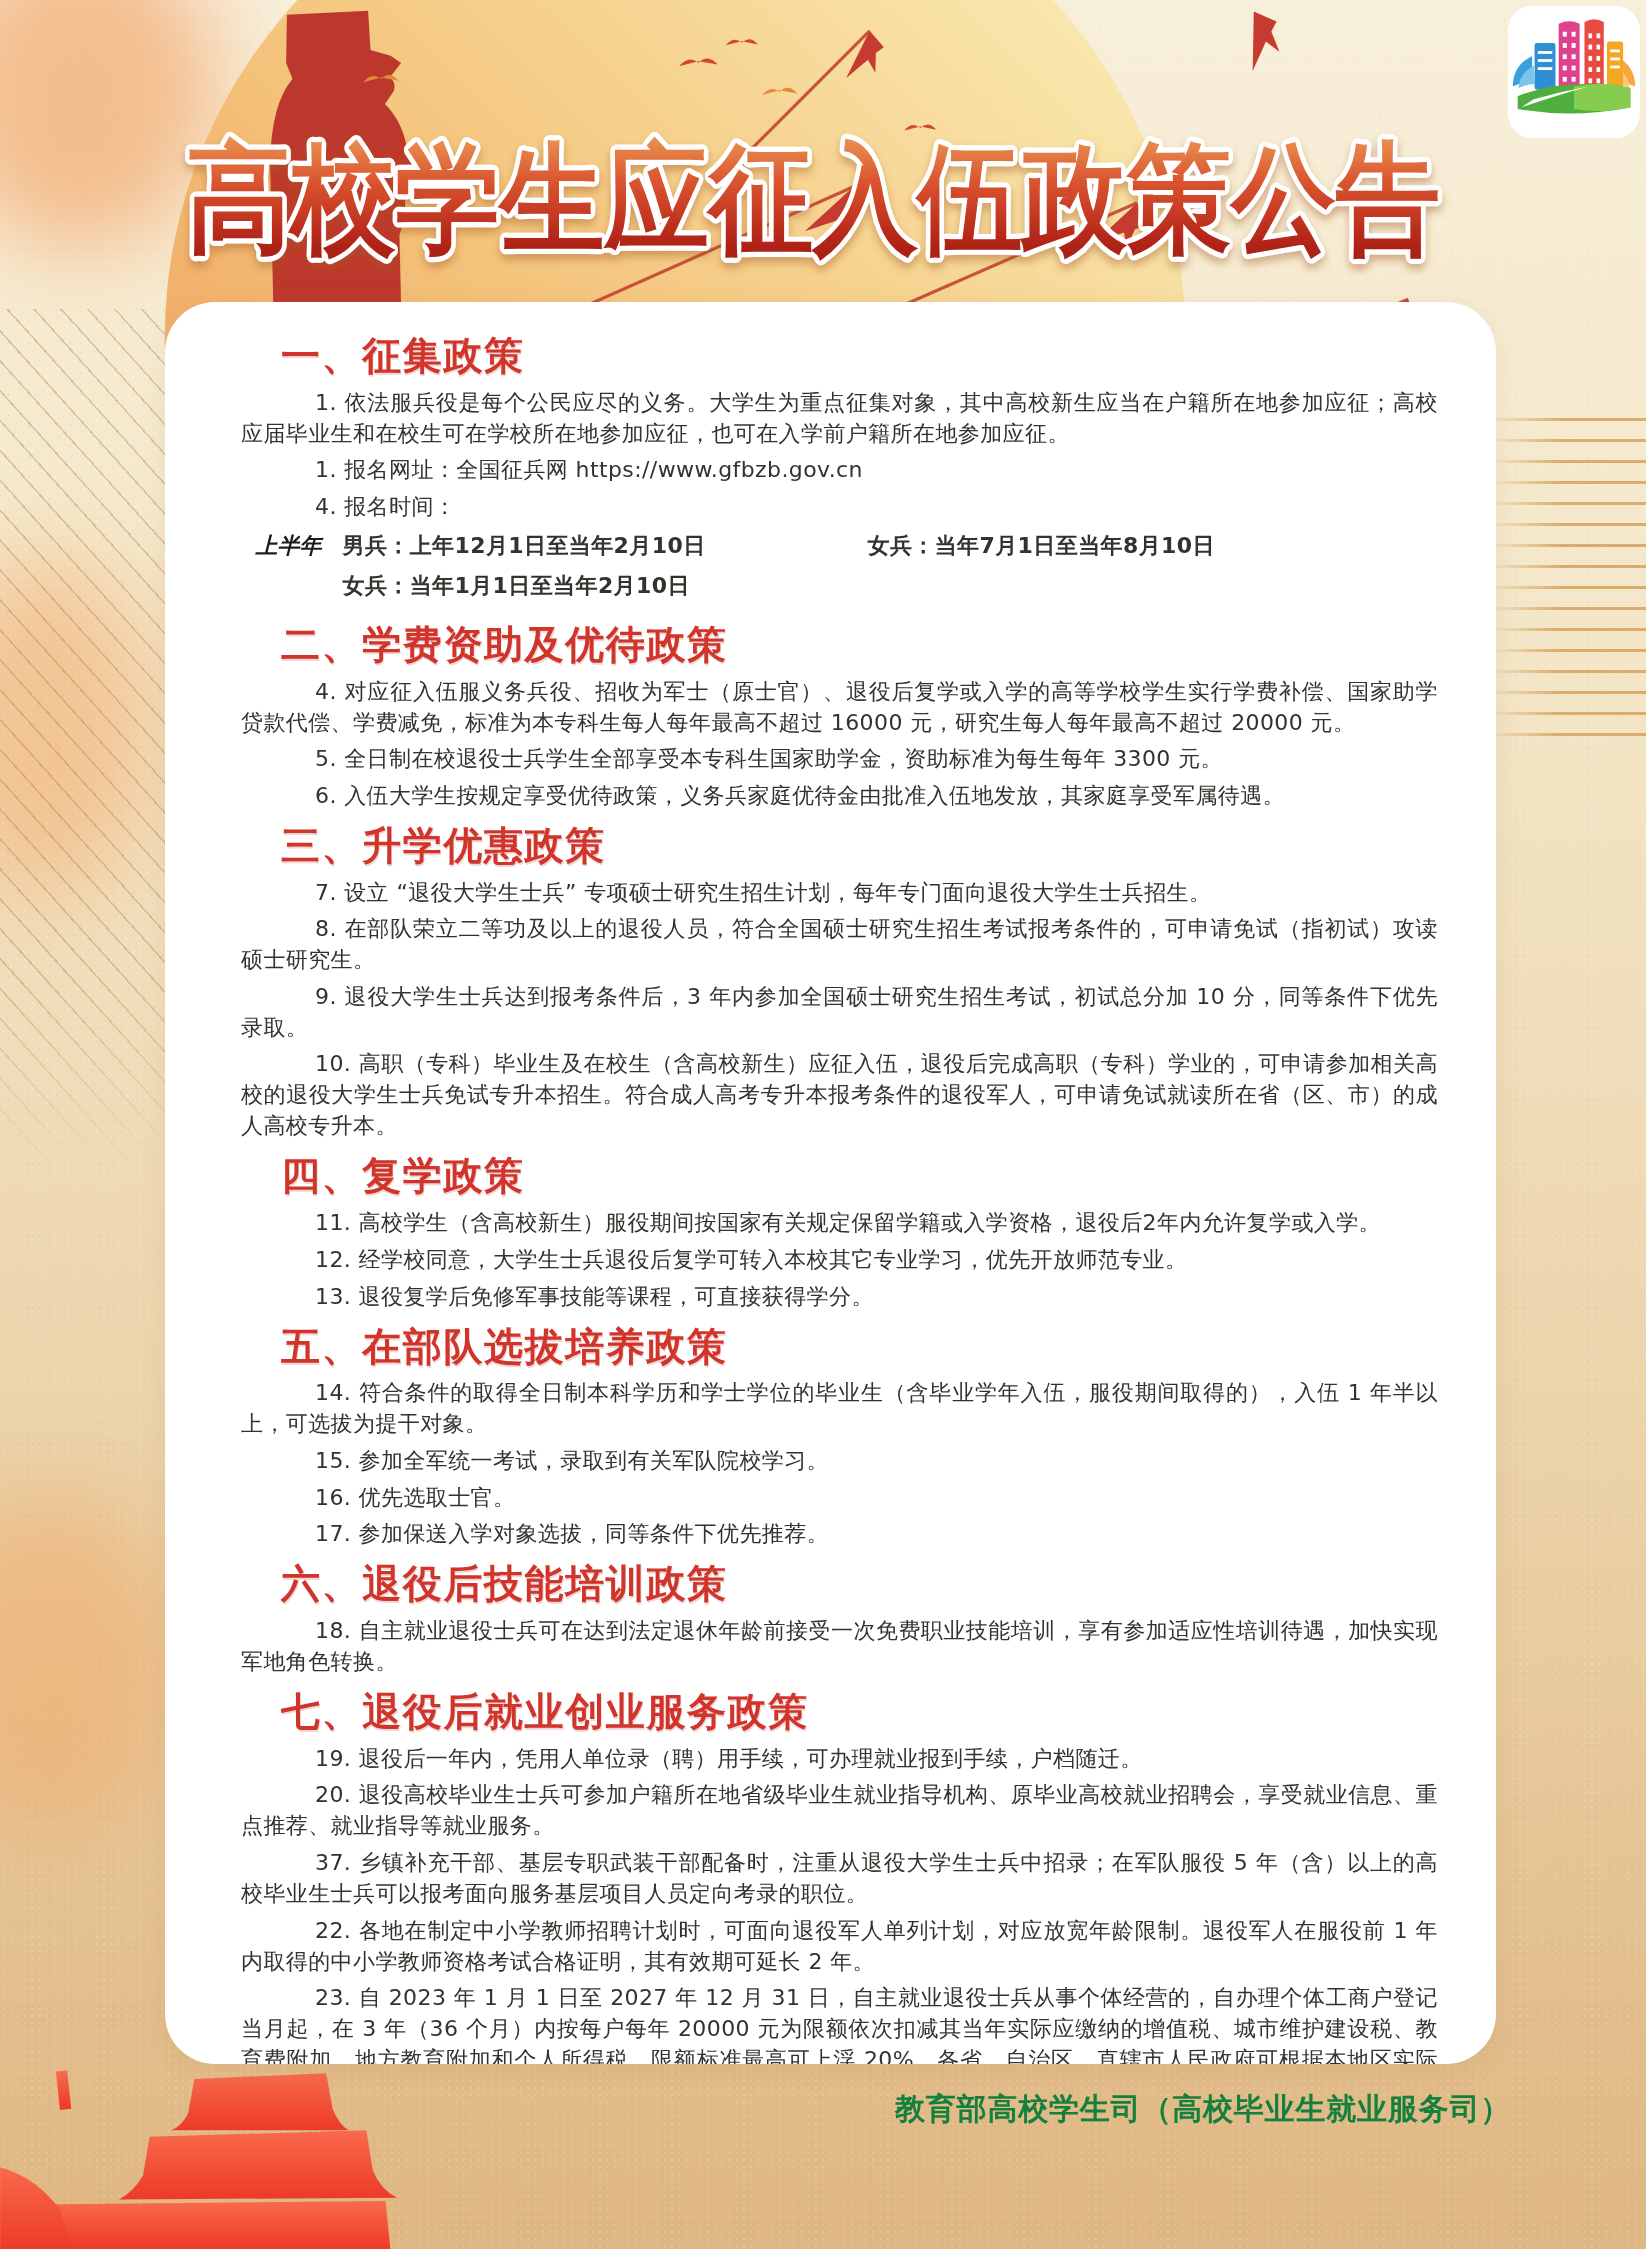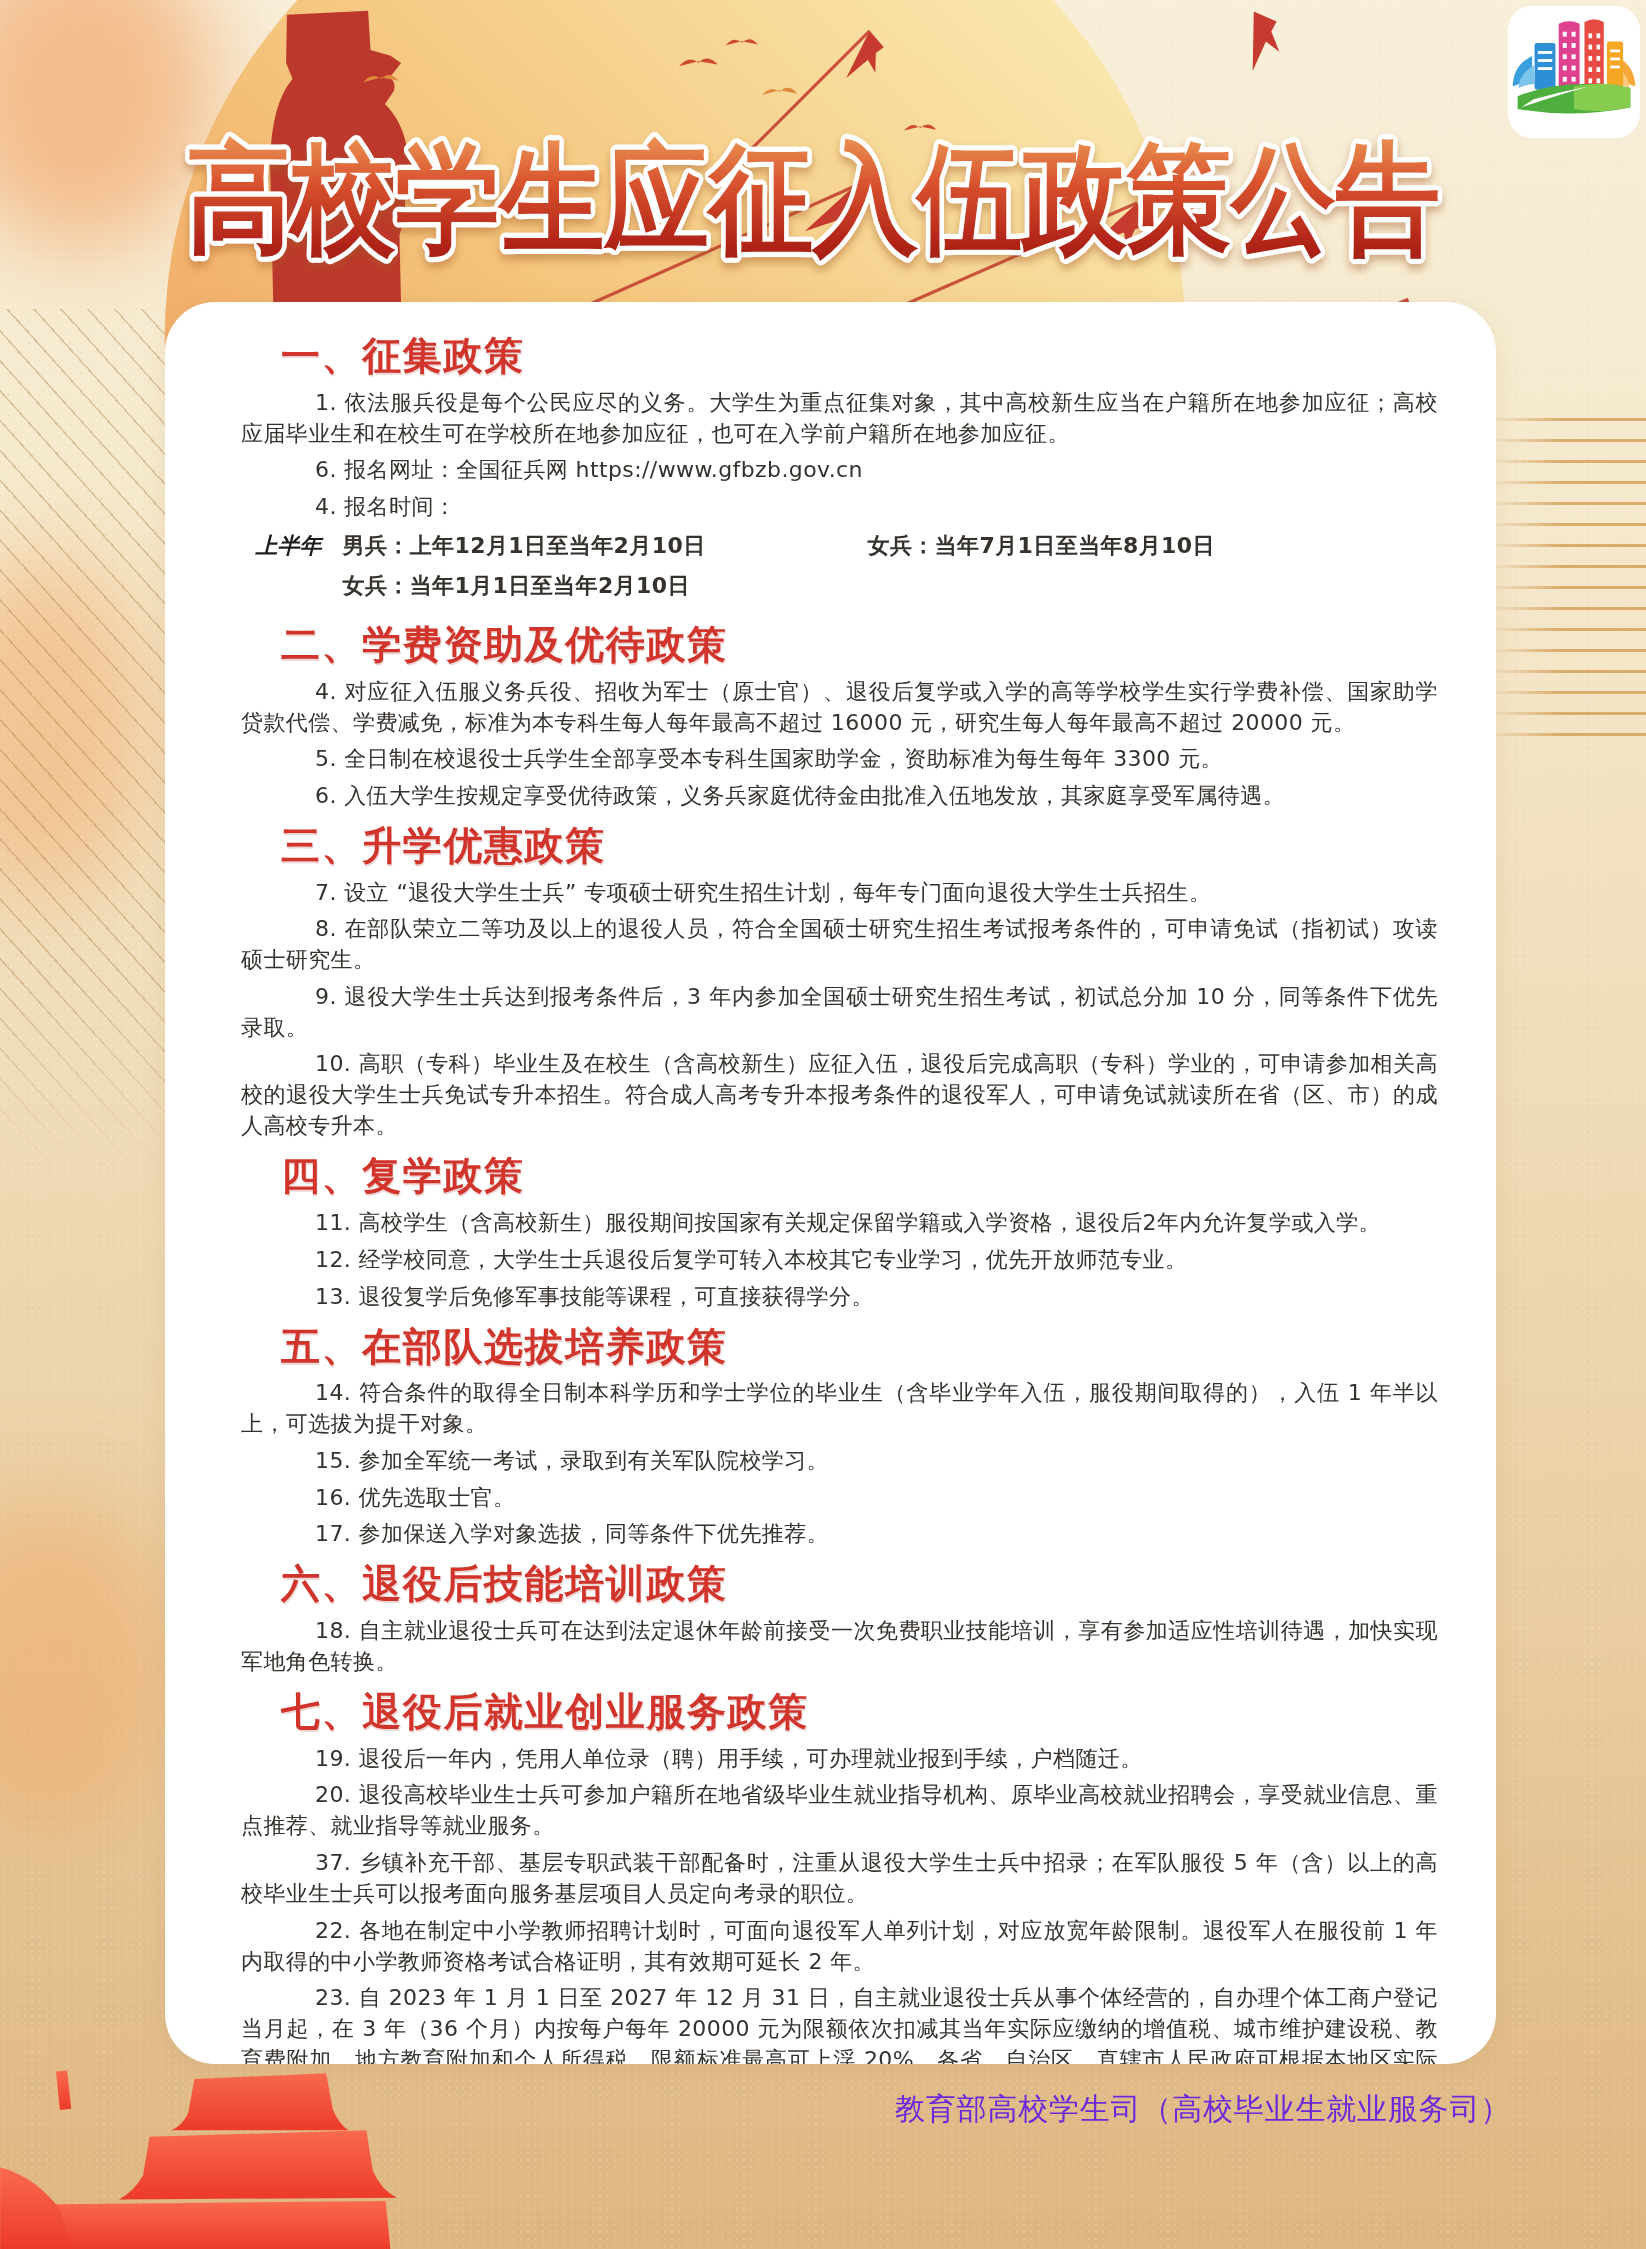--- a/index.html
+++ b/index.html
@@ -59,21 +59,21 @@
   }
   .schedule{display:flex;margin:8px 0 3.2px 14.5px;font-size:22px;color:#35312d;}
   .sch-col{width:44.4%;}
   .sch-col.second{width:55.6%;}
   .sch-row{display:flex;line-height:32px;margin-bottom:8px;}
   .sch-label{display:inline-block;width:87px;font-weight:800;color:#1f1d1b;flex:0 0 87px;font-style:italic;}
   .sch-text{letter-spacing:0.4px;font-weight:bold;}
   .building-svg{position:absolute;left:0;top:2042px;width:450px;height:208px;z-index:2;}
   .footer{
     position:absolute;right:135px;top:2087px;z-index:5;text-align:left;
-    color:#6d28d9;font-weight:400;
+    color:#15803d;font-weight:700;
   }
   .footer .f1{font-size:30px;line-height:43px;letter-spacing:0.8px;}
   .footer .f2{font-size:30px;line-height:43px;letter-spacing:11.3px;margin-right:-11.3px;}
 </style>
 </head>
 <body>
 
 <div class="layer texture"></div>
 <div class="blob b1"></div>
 <div class="blob b2"></div>
@@ -196,21 +196,21 @@
   </svg>
 </div>
 
 <div class="card">
   <div class="card-inner" id="sections">
   <section class="policy-section">
     <h2 class="sec-head">一、征集政策</h2>
     <div class="sec-body">
   <p class="policy-item">1. 依法服兵役是每个公民应尽的义务。大学生为重点征集对象，其中高校新生应当在户籍所在地参加应征；高校应届毕业生和在校生可在学校所在地参加应征，也可在入学前户籍所在地参加应征。</p>
 
-  <p class="policy-item">6. 报名网址：全国征兵网 https://www.gfbzb.gov.cn</p>
+  <p class="policy-item">1. 报名网址：全国征兵网 https://www.gfbzb.gov.cn</p>
 
   <p class="policy-item">4. 报名时间：</p>
 
   <div class="schedule">
     <div class="sch-col">
       <div class="sch-row">
         <span class="sch-label">上半年</span>
         <span class="sch-text">男兵：上年12月1日至当年2月10日</span>
       </div>
       <div class="sch-row">

